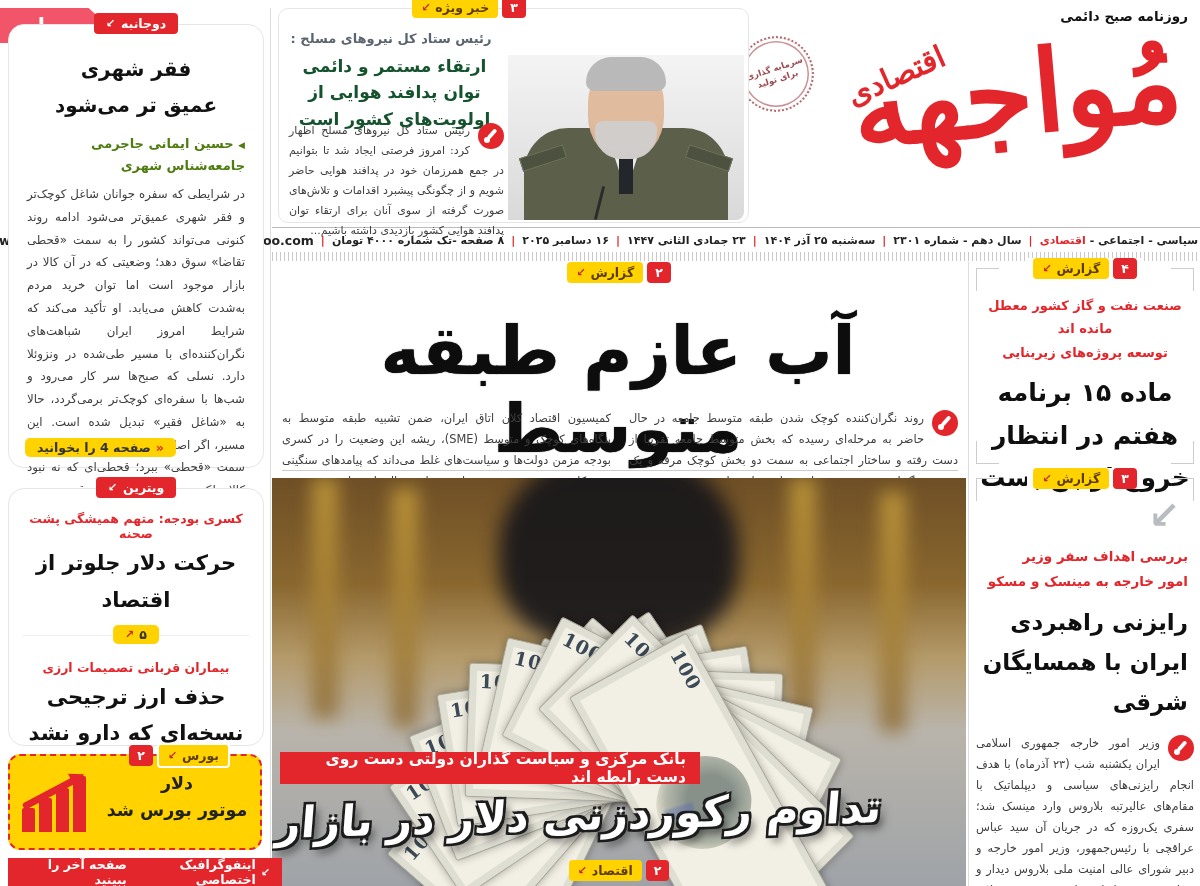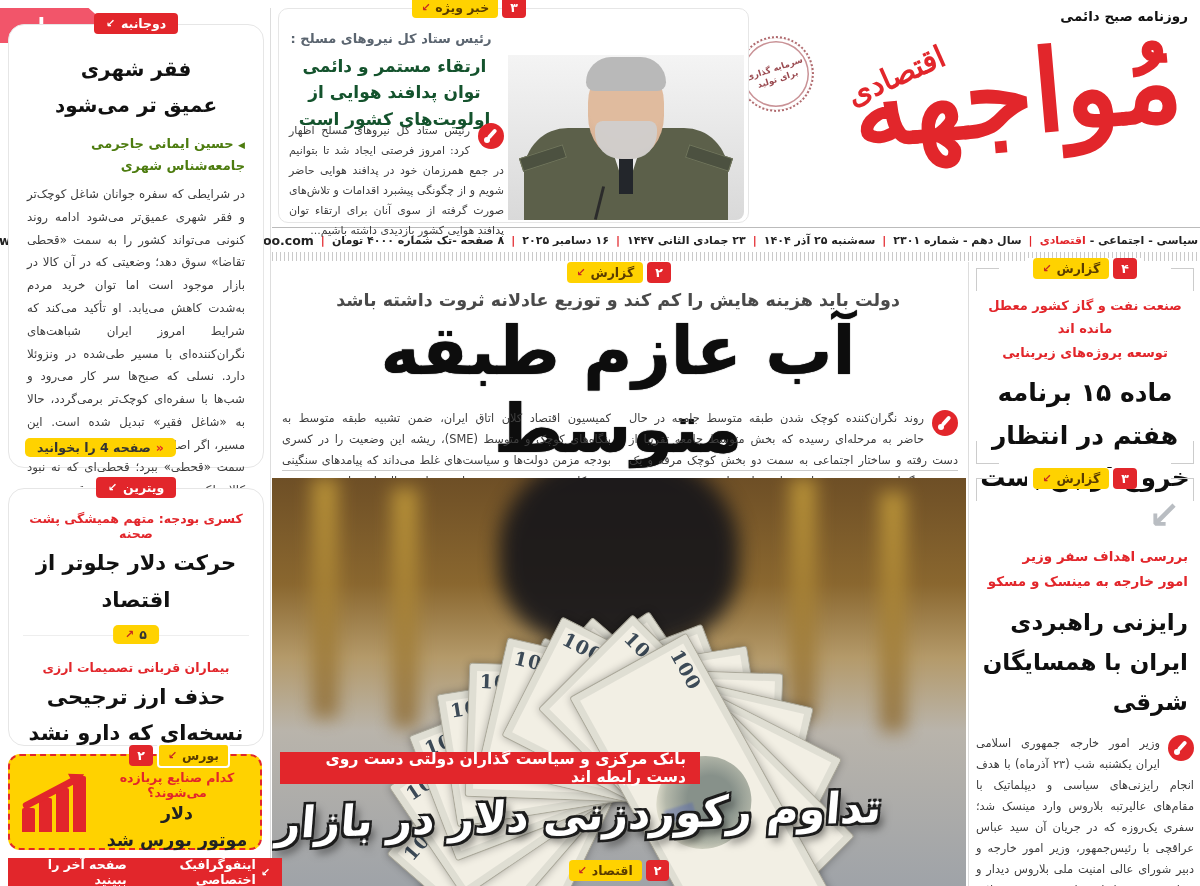--- a/index.html
+++ b/index.html
@@ -224,21 +224,20 @@
 
   <div class="abs center" style="left:270px;top:262px;width:698px;">
     <span class="badge-row">
       <span class="pill-y">
           <span class="arr">↙</span>
         <span>گزارش</span>
         </span>
       <span class="num-red">۲</span>
     </span>
   </div>
-  <div class="abs rtl" style="left:280px;top:290px;width:676px;text-align:center;font-size:17.5px;font-weight:bold;color:#4a4a4a;">دولت باید هزینه هایش را کم کند و توزیع عادلانه ثروت داشته باشد</div>
   <div class="abs rtl" style="left:280px;top:312px;width:676px;text-align:center;font-size:67px;font-weight:900;color:#0d0d0d;letter-spacing:-1px;text-shadow:0 0 1px #0d0d0d;">آب عازم طبقه متوسط</div>
   <div class="abs rtl" style="left:282px;top:408px;width:676px;display:flex;gap:18px;">
     <div class="body-txt" style="flex:1;font-size:11.4px;line-height:1.85;">
       <span class="mic float-mic"></span>
       <span>روند نگران‌کننده کوچک شدن طبقه متوسط جامعه در حال حاضر به مرحله‌ای رسیده که بخش متوسط جامعه تقریبا از دست رفته و ساختار اجتماعی به سمت دو بخش کوچک مرفه و یک بخش بزرگ از قشر فقیر رفته است. احمدزاده، نایب‌رئیس</span>
     </div>
     <div class="body-txt" style="flex:1;font-size:11.4px;line-height:1.85;">کمیسیون اقتصاد کلان اتاق ایران، ضمن تشبیه طبقه متوسط به بنگاه‌های کوچک و متوسط (SME)، ریشه این وضعیت را در کسری بودجه مزمن دولت‌ها و سیاست‌های غلط می‌داند که پیامدهای سنگینی چون کاهش بهره‌وری و موج مهاجرت را به دنبال داشته است...</div>
   </div>
 
   <div class="photo" style="left:272px;top:478px;width:694px;height:408px;">
@@ -396,21 +395,20 @@
       </span>
     </div>
     <div class="chart-ic">
       <i></i>
         <i></i>
         <i></i>
         <i></i>
         <span class="arrow"></span>
     </div>
     <div class="rtl" style="position:absolute;right:8px;top:14px;left:92px;text-align:center;">
-      <div class="kick-red" style="font-size:12.5px;">کدام صنایع پربازده می‌شوند؟</div>
       <div style="font-size:17.5px;font-weight:bold;color:#222;line-height:1.55;">
         <div>دلار</div>
         <div>موتور بورس شد</div>
       </div>
     </div>
   </div>
 
   <div class="redbar rtl" style="left:8px;top:858px;width:250px;height:28px;">
     <span style="display:inline-flex;align-items:center;gap:5px;">
       <span class="arr" style="font-size:11px;">↙</span>

